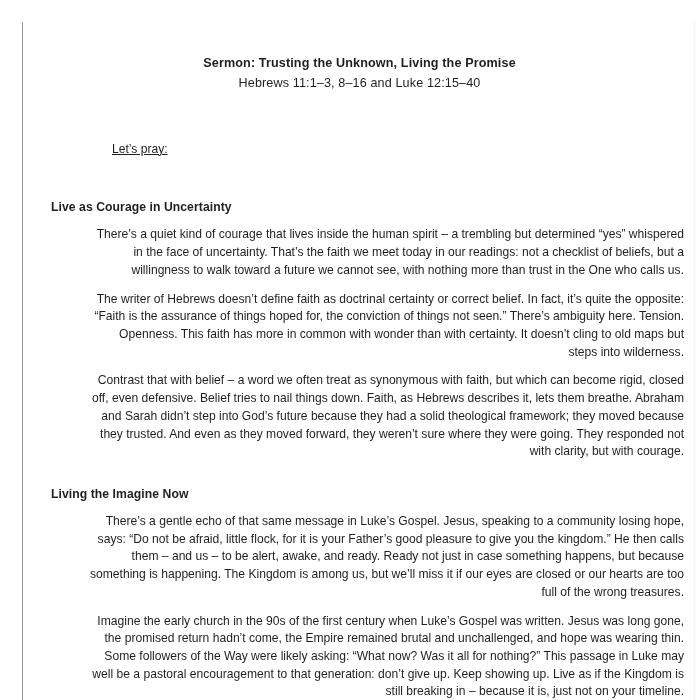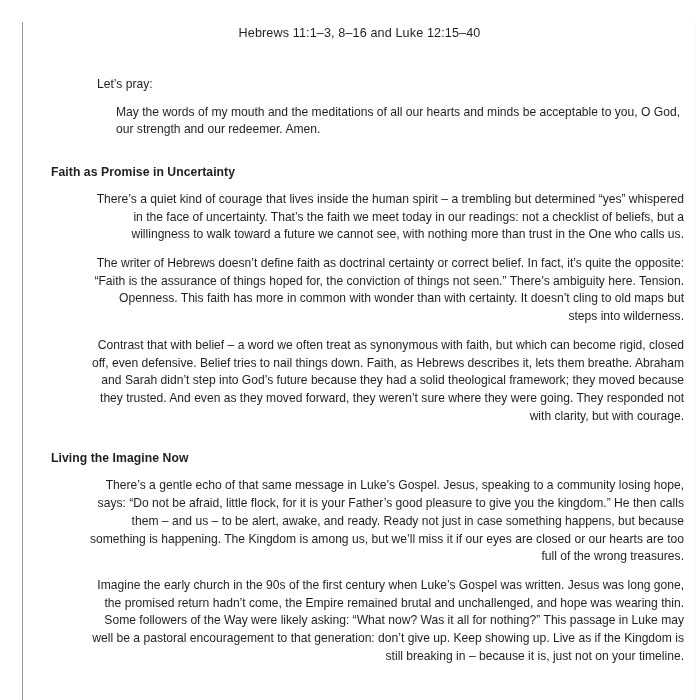--- a/index.html
+++ b/index.html
@@ -62,23 +62,24 @@
     line-height: 1.34;
     margin: 0;
     padding-top: 3px;
     letter-spacing: 0.01em;
   }
 
   
   .prayer-lead {
     font-size: 12.1px;
     line-height: 1.46;
-    margin: 1px;
+    margin: 16px;
     padding-left: 73px;
     padding-top: 33px;
+    text-decoration: underline;
   }
   .prayer-body {
     font-size: 12.1px;
     line-height: 1.46;
     margin: 0;
     padding-left: 93px;
     padding-right: 14px;
     padding-top: 9px;
   }
 
@@ -106,28 +107,28 @@
   .body-para.first-after-heading {
     padding-top: 10px;
   }
 </style>
 </head>
 <body>
 
 <div id="page">
   <div class="content">
 
+    <div class="doc-title">Sermon: Trusting the Unknown, Living the Promise</div>
 
     <div class="doc-subtitle">Hebrews 11:1–3, 8–16 and Luke 12:15–40</div>
 
     <div class="prayer-lead">Let’s pray:</div>
 
-    <div class="prayer-body">May the words of my mouth and the meditations of all our hearts and minds be acceptable to you, O God, our strength and our redeemer. Amen.</div>
 
-    <div class="section-heading">Faith as Promise in Uncertainty</div>
+    <div class="section-heading">Live as Courage in Uncertainty</div>
 
     <div class="body-para first-after-heading">There’s a quiet kind of courage that lives inside the human spirit – a trembling but determined “yes” whispered in the face of uncertainty. That’s the faith we meet today in our readings: not a checklist of beliefs, but a willingness to walk toward a future we cannot see, with nothing more than trust in the One who calls us.</div>
 
     <div class="body-para">The writer of Hebrews doesn’t define faith as doctrinal certainty or correct belief. In fact, it’s quite the opposite: “Faith is the assurance of things hoped for, the conviction of things not seen.” There’s ambiguity here. Tension. Openness. This faith has more in common with wonder than with certainty. It doesn’t cling to old maps but steps into wilderness.</div>
 
     <div class="body-para">Contrast that with belief – a word we often treat as synonymous with faith, but which can become rigid, closed off, even defensive. Belief tries to nail things down. Faith, as Hebrews describes it, lets them breathe. Abraham and Sarah didn’t step into God’s future because they had a solid theological framework; they moved because they trusted. And even as they moved forward, they weren’t sure where they were going. They responded not with clarity, but with courage.</div>
 
     <div class="section-heading">Living the Imagine Now</div>
 
     <div class="body-para first-after-heading">There’s a gentle echo of that same message in Luke’s Gospel. Jesus, speaking to a community losing hope, says: “Do not be afraid, little flock, for it is your Father’s good pleasure to give you the kingdom.” He then calls them – and us – to be alert, awake, and ready. Ready not just in case something happens, but because something is happening. The Kingdom is among us, but we’ll miss it if our eyes are closed or our hearts are too full of the wrong treasures.</div>

